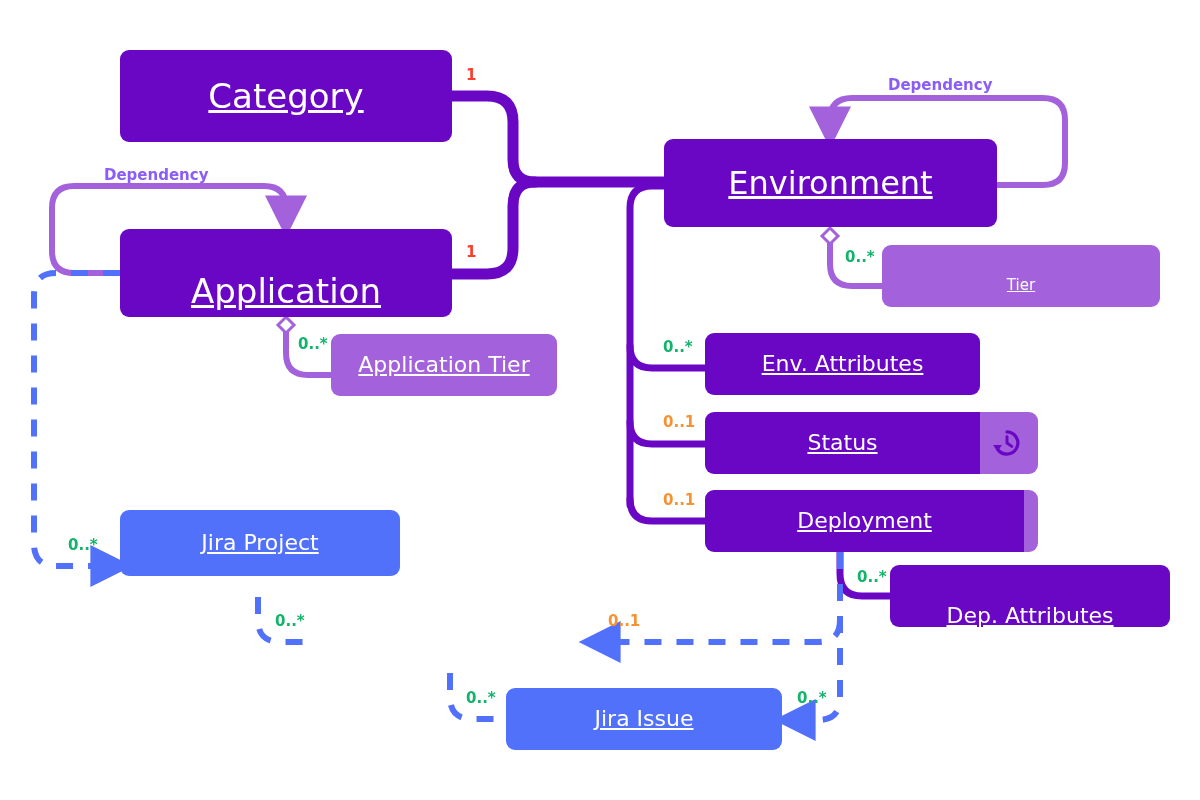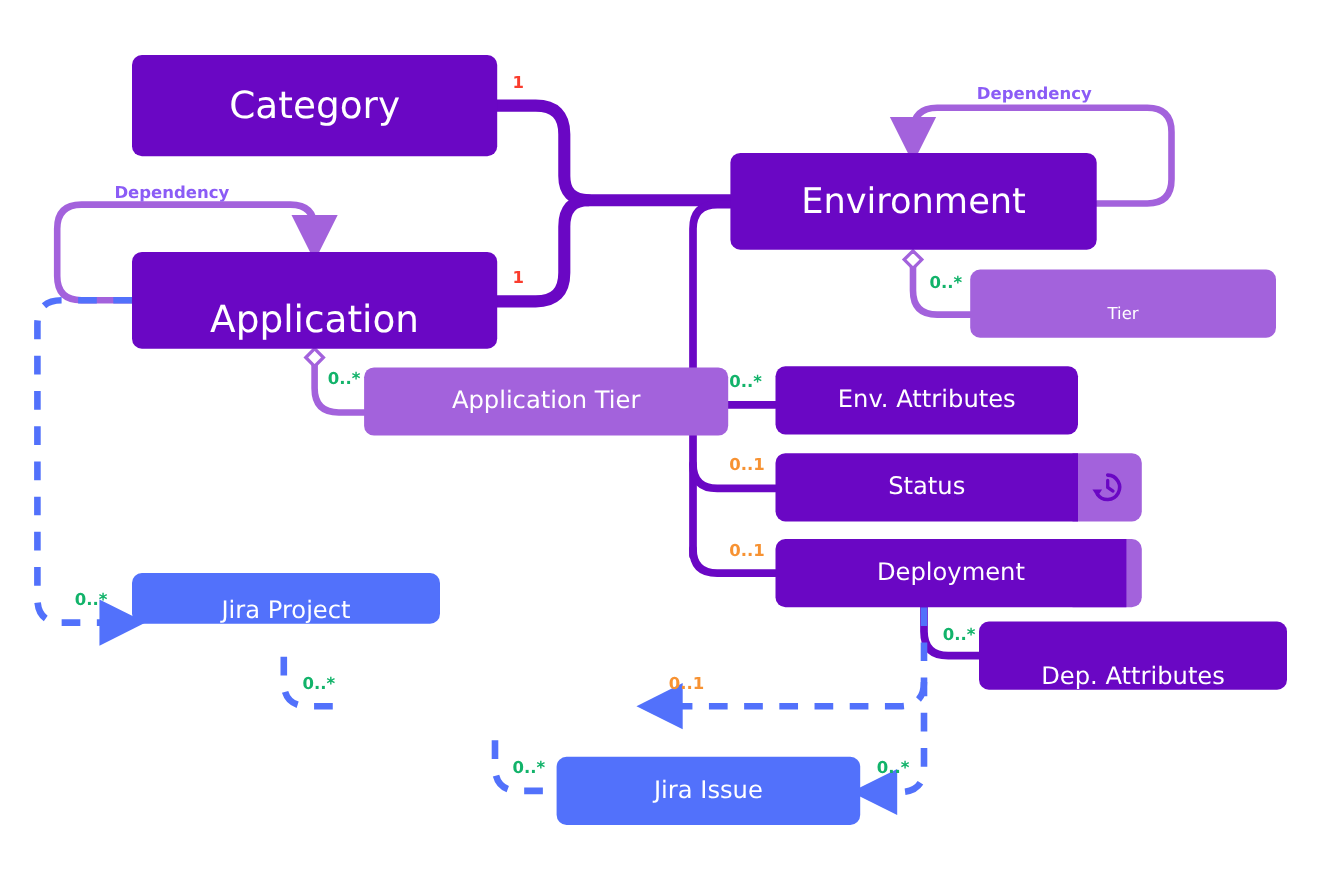--- a/index.html
+++ b/index.html
@@ -26,20 +26,21 @@
   }
   .node {
     position: absolute;
     box-sizing: border-box;
     border-radius: 9px;
     display: flex;
     align-items: center;
     justify-content: center;
     color: #ffffff;
     z-index: 5;
+    text-decoration: underline;
   }
   .node .label {
     display: block;
     text-align: center;
     line-height: 1;
     white-space: nowrap;
   }
   .node.dark   { background: #6A07C4; }
   .node.light  { background: #A362DC; }
   .node.blue   { background: #5271FB; }
@@ -159,21 +160,21 @@
   </svg>
 
   <div class="node dark" style="left:120px; top:50px; width:332px; height:92px;">
     <span class="label" style="font-size:34px;">Category</span>
   </div>
 
   <div class="node dark" style="left:120px; top:229px; width:332px; height:88px;">
     <span class="label" style="font-size:34px;margin-top:35px;">Application</span>
   </div>
 
-  <div class="node light" style="left:331px; top:334px; width:331px; height:62px;">
+  <div class="node light" style="left:331px; top:334px; width:226px; height:62px;">
     <span class="label" style="font-size:22px;">Application Tier</span>
   </div>
 
   <div class="node dark" style="left:664px; top:139px; width:333px; height:88px;">
     <span class="label" style="font-size:32px;">Environment</span>
   </div>
 
   <div class="node light" style="left:882px; top:245px; width:278px; height:62px;">
     <span class="label" style="font-size:15px;margin-top:19px;">Tier</span>
   </div>
@@ -201,21 +202,21 @@
       <path d="M12 4.2 A7.8 7.8 0 1 1 5.4 16.4" fill="none" stroke="#6A07C4" stroke-width="2.3" stroke-linecap="round"></path>
       <path d="M2.2 13.4 L8.4 13.4 L5.3 18.0 Z" fill="#6A07C4"></path>
       <path d="M12 7.6 L12 12 L15.4 14.4" fill="none" stroke="#6A07C4" stroke-width="2.1" stroke-linecap="round"></path>
     </svg>
   </div>
 
   <div class="node dark" style="left:890px; top:565px; width:280px; height:62px;align-items:flex-end;">
     <span class="label" style="font-size:22px;">Dep. Attributes</span>
   </div>
 
-  <div class="node blue" style="left:120px; top:521px; width:280px; height:46px;align-items:flex-end;">
+  <div class="node blue" style="left:120px; top:510px; width:280px; height:66px;">
     <span class="label" style="font-size:22px;">Jira Project</span>
   </div>
 
 
   <div class="node blue" style="left:506px; top:688px; width:276px; height:62px;">
     <span class="label" style="font-size:22px;">Jira Issue</span>
   </div>
 
   <div class="edge-label" style="left:104px; top:168px;">Dependency</div>
   <div class="edge-label" style="left:888px; top:78px;">Dependency</div>

